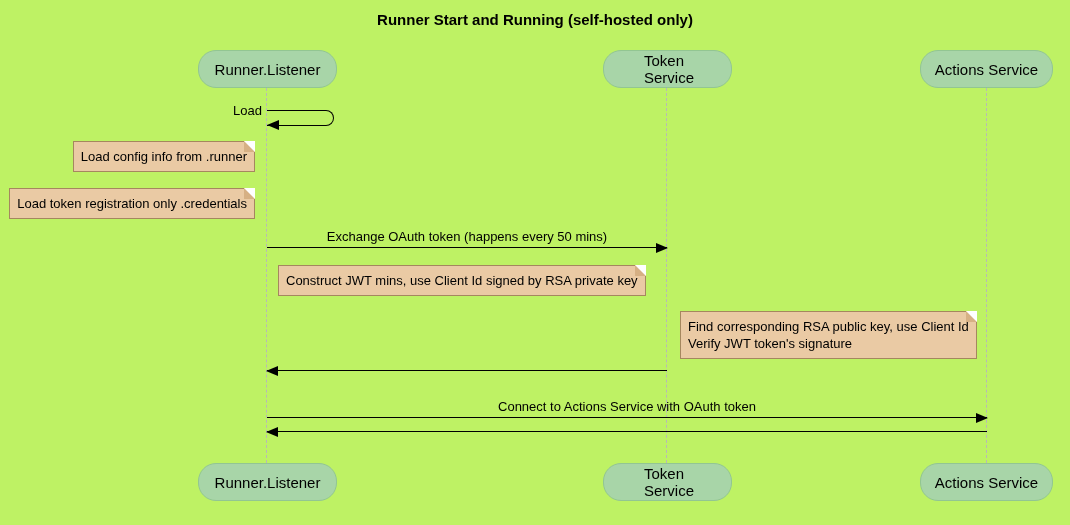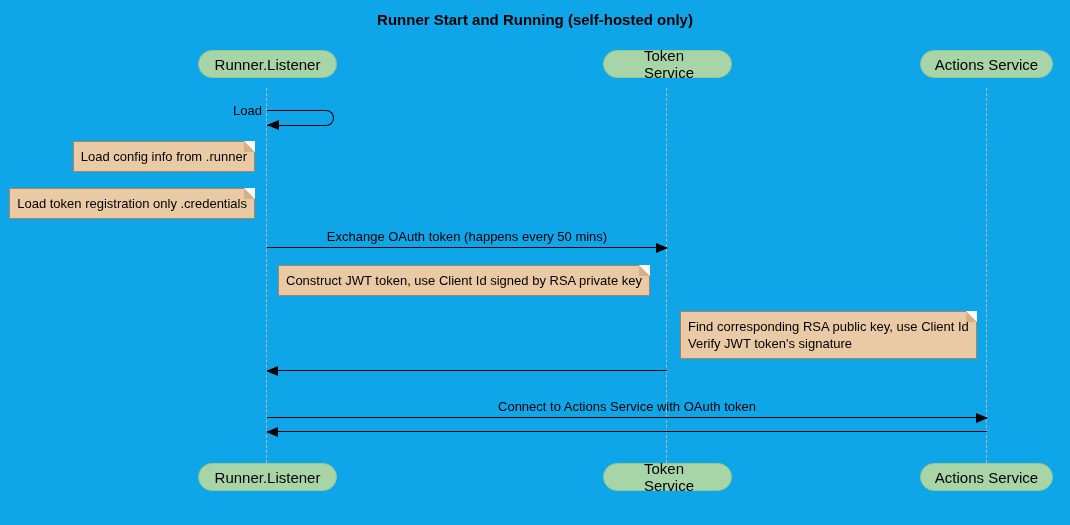--- a/index.html
+++ b/index.html
@@ -10,36 +10,36 @@
     --note-fold: #d6b084;
     --lifeline: #b8b8b8;
     --line: #000000;
   }
   * { box-sizing: border-box; }
   html, body { margin: 0; padding: 0; background: #ffffff; }
   .canvas {
     position: relative;
     width: 1070px;
     height: 525px;
-    background: #0ea5e9;
+    background: #bef264;
     font-family: "Liberation Sans", sans-serif;
     color: #000;
     overflow: hidden;
   }
   .title {
     position: absolute;
     top: 11px; left: 0;
     width: 100%;
     text-align: center;
     font-size: 15px;
     font-weight: bold;
   }
   .actor {
     position: absolute;
-    height: 28px;
+    height: 38px;
     background: var(--actor-fill);
     border: 1px solid var(--actor-border);
     border-radius: 18px;
     display: flex;
     align-items: center;
     justify-content: center;
     font-size: 15px;
   }
   .actor.pos-a { left: 198px; width: 139px; }
   .actor.pos-b { left: 603px; width: 129px; padding-left: 40px; }
@@ -144,21 +144,21 @@
   <div class="lifeline pos-a"></div>
   <div class="lifeline pos-b"></div>
   <div class="lifeline pos-c"></div>
 
   <div class="self-label">Load</div>
   <div class="self-loop"></div>
   <div class="self-head"></div>
 
   <div class="note align-right n1">Load config info from .runner</div>
   <div class="note align-right n2">Load token registration only .credentials</div>
-  <div class="note n3">Construct JWT token, use Client Id signed by RSA private key</div>
+  <div class="note n3">Construct JWT mins, use Client Id signed by RSA private key</div>
   <div class="note n4">Find corresponding RSA public key, use Client Id
 Verify JWT token's signature</div>
 
   <div class="msg m-exchange">
     <div class="msg-label">Exchange OAuth token (happens every 50 mins)</div>
     <div class="msg-line">
       <div class="head right"></div>
     </div>
   </div>
 

